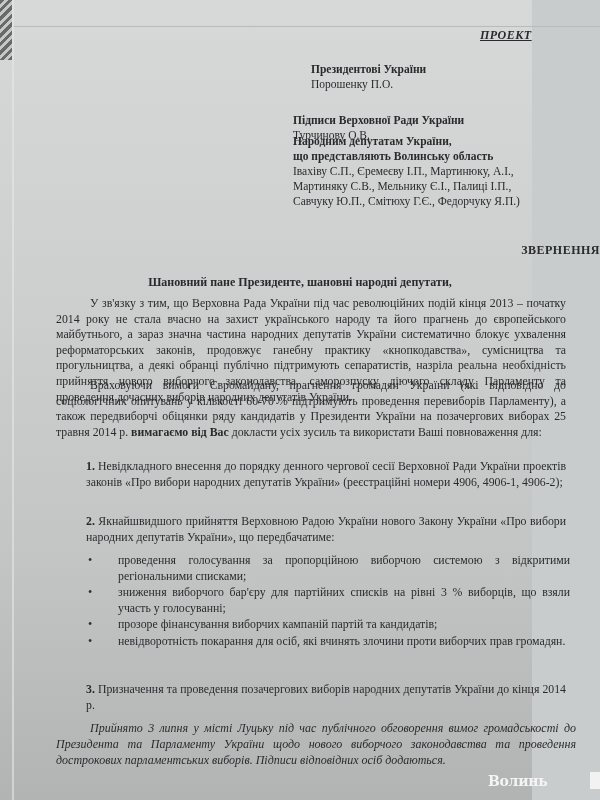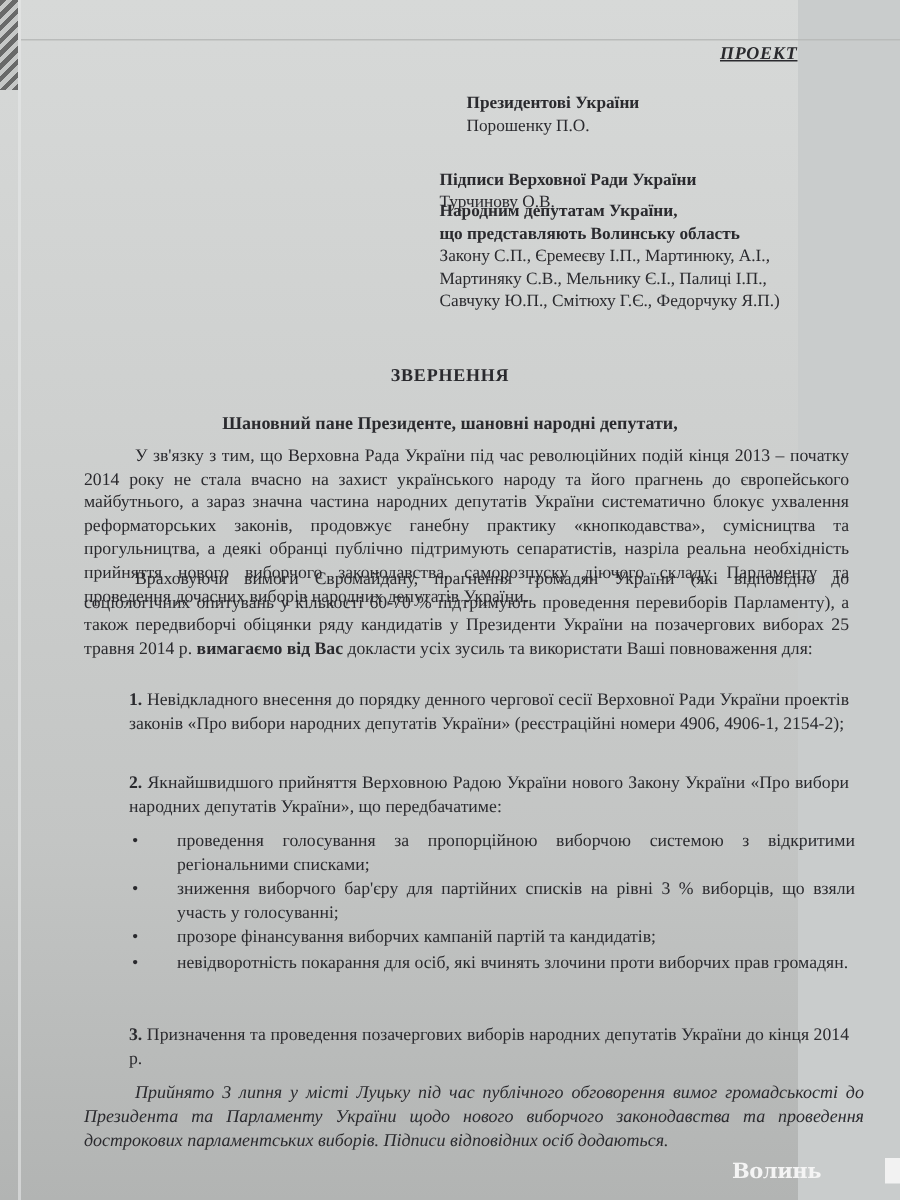--- a/index.html
+++ b/index.html
@@ -26,21 +26,21 @@
 
   .proekt {
     position:absolute; left:480px; top:28px; font-size:12px; font-weight:bold;
     font-style:italic; text-decoration:underline; letter-spacing:.5px;
   }
   .addr { position:absolute; left:293px; font-size:11.5px; line-height:15px; }
   .addr .b { font-weight:bold; }
   .a1 { top:62px;margin-left:18px; }
   .a2 { top:113px; }
 
-  .title { position:absolute; left:0; width:600px; top:243px; text-align:center; font-size:12px; font-weight:bold; letter-spacing:.5px; }
+  .title { position:absolute; left:0; width:600px; top:243px; text-align:right; font-size:12px; font-weight:bold; letter-spacing:.5px; }
   .greeting { position:absolute; left:0; width:600px; top:275px; text-align:center; font-size:12px; font-weight:bold; }
 
   .para { position:absolute; left:56px; width:510px; font-size:11.8px; line-height:15.6px; text-align:justify; }
   .para .ind { display:inline-block; width:34px; }
   .p1 { top:296px; }
   .p2 { top:378px; }
   .p2 b { font-weight:bold; }
 
   .item { position:absolute; left:86px; width:480px; font-size:11.8px; line-height:15.6px; text-align:justify; }
   .i1 { top:459px; }
@@ -74,33 +74,33 @@
     <div class="b">Президентові України</div>
     <div>Порошенку П.О.</div>
   </div>
   <div class="addr a2">
     <div class="b">Підписи Верховної Ради України</div>
     <div>Турчинову О.В.</div>
   </div>
   <div class="addr" style="top:134px;">
     <div class="b">Народним депутатам України,</div>
     <div class="b">що представляють Волинську область</div>
-    <div>Закону С.П., Єремеєву І.П., Мартинюку, А.І.,</div>
+    <div>Іваxіву С.П., Єремеєву І.П., Мартинюку, А.І.,</div>
     <div>Мартиняку С.В., Мельнику Є.І., Палиці І.П.,</div>
     <div>Савчуку Ю.П., Смітюху Г.Є., Федорчуку Я.П.)</div>
   </div>
 
   <div class="title">ЗВЕРНЕННЯ</div>
   <div class="greeting">Шановний пане Президенте, шановні народні депутати,</div>
 
   <div class="para p1"><span class="ind"></span><span>У зв'язку  з тим, що Верховна Рада України під час революційних подій кінця 2013 – початку 2014 року не стала вчасно на захист українського народу та його прагнень до європейського майбутнього, а зараз значна частина народних  депутатів України систематично блокує ухвалення реформаторських законів, продовжує ганебну практику «кнопкодавства», сумісництва та прогульництва, а деякі обранці публічно підтримують сепаратистів, назріла реальна необхідність прийняття нового виборчого законодавства, саморозпуску діючого складу Парламенту та проведення дочасних виборів народних депутатів України.</span></div>
 
   <div class="para p2"><span class="ind"></span><span>Враховуючи вимоги Євромайдану, прагнення громадян України (які відповідно до соціологічних опитувань у кількості 60-70 % підтримують проведення перевиборів Парламенту), а також передвиборчі обіцянки ряду кандидатів у Президенти України на позачергових виборах 25 травня 2014 р. </span><b>вимагаємо від Вас</b><span> докласти усіх зусиль та використати Ваші повноваження для:</span></div>
 
-  <div class="item i1"><b>1.</b><span> Невідкладного внесення до порядку денного чергової сесії Верховної Ради України проектів законів «Про вибори народних депутатів України» (реєстраційні номери 4906, 4906-1, 2154-2);</span></div>
+  <div class="item i1"><b>1.</b><span> Невідкладного внесення до порядку денного чергової сесії Верховної Ради України проектів законів «Про вибори народних депутатів України» (реєстраційні номери 4906, 4906-1, 4906-2);</span></div>
   <div class="item i2"><b>2.</b><span> Якнайшвидшого прийняття Верховною Радою України нового Закону України «Про вибори народних депутатів України», що передбачатиме:</span></div>
 
   <ul class="bullets">
     <li><span class="dot">•</span><span>проведення голосування за пропорційною виборчою системою з відкритими регіональними списками;</span></li>
     <li><span class="dot">•</span><span>зниження виборчого бар'єру для партійних списків на рівні 3 % виборців, що взяли участь у голосуванні;</span></li>
     <li><span class="dot">•</span><span>прозоре фінансування виборчих кампаній партій та кандидатів;</span></li>
     <li><span class="dot">•</span><span>невідворотність покарання для осіб, які вчинять злочини проти виборчих прав громадян.</span></li>
   </ul>
 
   <div class="item i3"><b>3.</b><span> Призначення та проведення позачергових виборів народних депутатів України до кінця 2014 р.</span></div>

